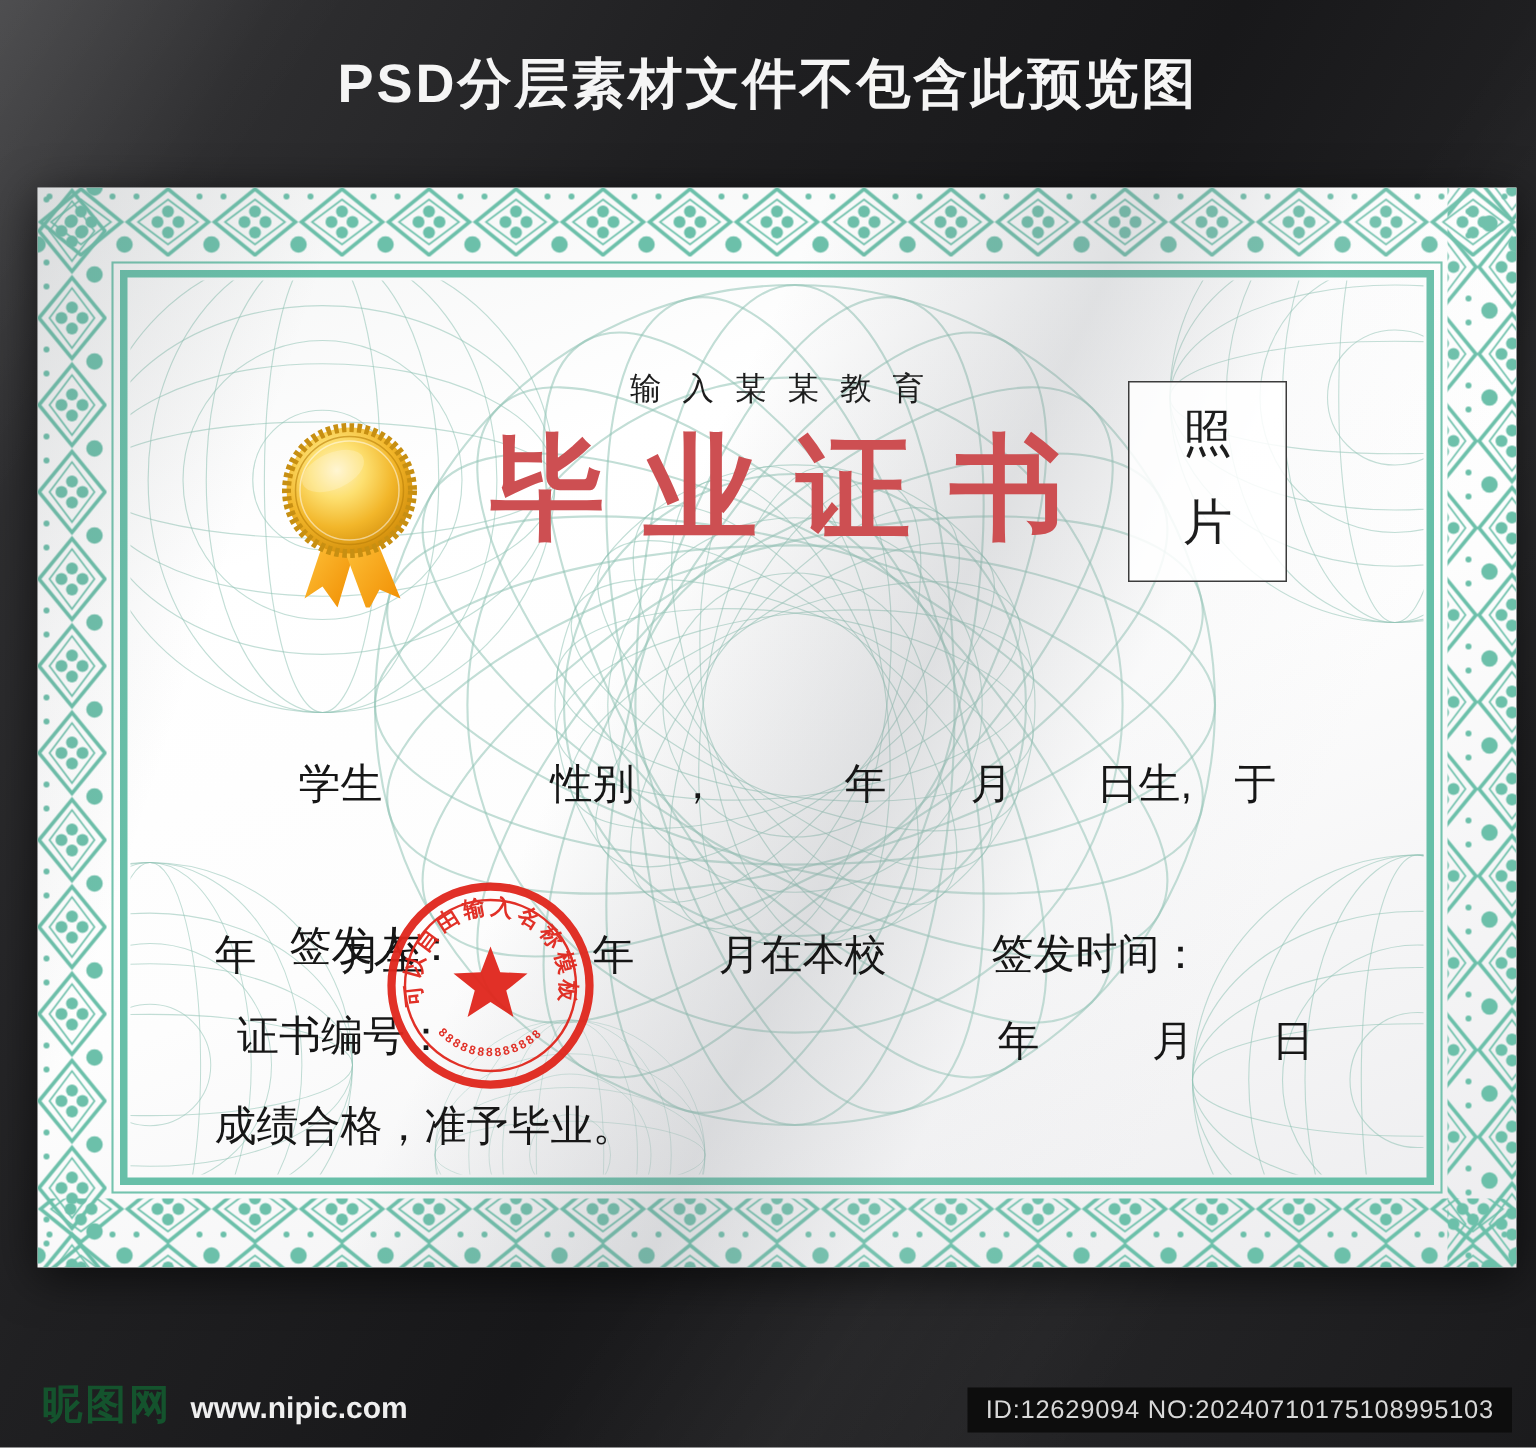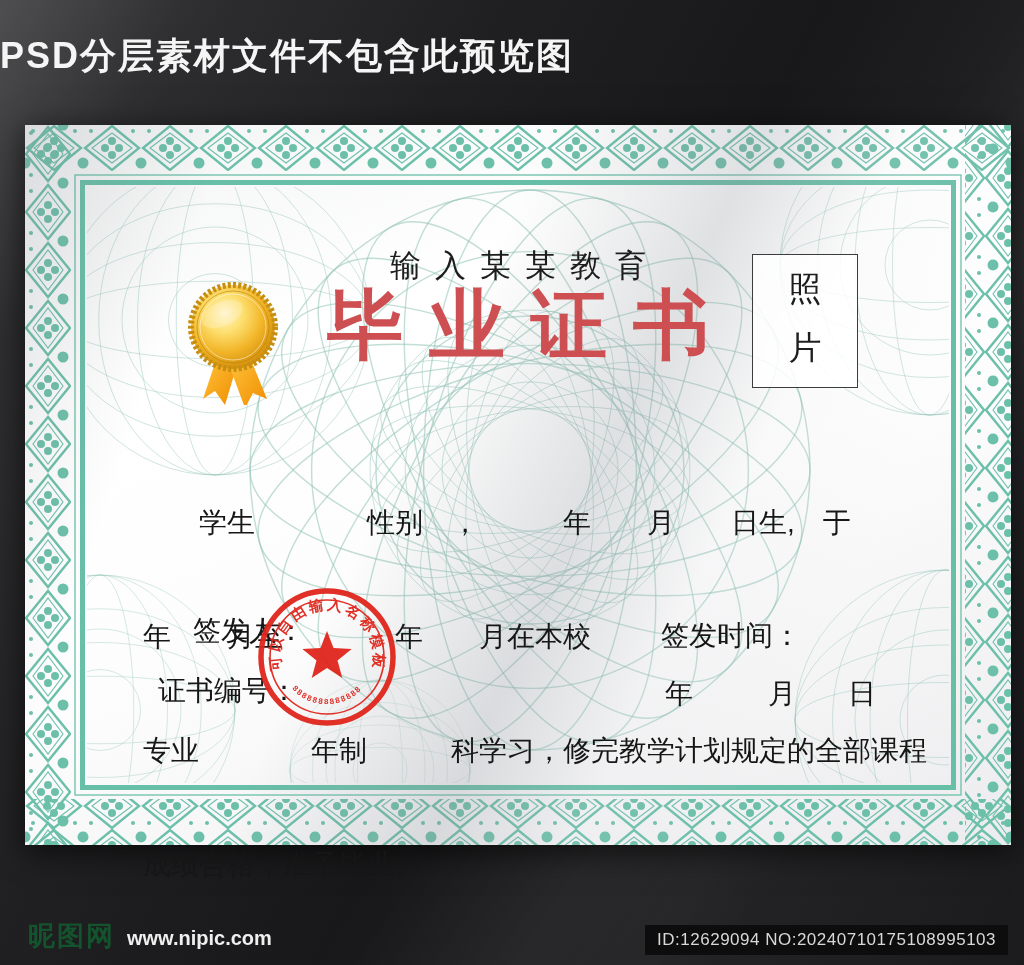--- a/index.html
+++ b/index.html
@@ -9,35 +9,35 @@
     width:1024px; height:965px; overflow:hidden; position:relative;
     background:linear-gradient(118deg,#454547 0%,#2e2e30 12%,#202022 32%,#18181a 54%,#242426 76%,#1b1b1d 100%);
   }
   .stage { position:absolute; inset:0; }
   .stage-streaks { position:absolute; inset:0; pointer-events:none;
     background:
       linear-gradient(125deg, rgba(255,255,255,0.05) 0%, rgba(255,255,255,0) 14%),
       linear-gradient(125deg, rgba(255,255,255,0) 60%, rgba(255,255,255,0.04) 70%, rgba(255,255,255,0) 82%);
   }
   .banner { position:absolute; top:0; left:0; width:1024px; height:112px;
-    display:flex; align-items:center; }
+    display:flex; align-items:center; justify-content:center; }
   .banner span { color:#f5f5f5; font-size:36px; font-weight:bold; letter-spacing:2px; }
 
   
   .certificate { position:absolute; left:25px; top:125px; width:986px; height:720px;
     background:linear-gradient(160deg,#f2f3f3 0%,#ffffff 28%,#fdfdfd 55%,#ececee 100%);
     box-shadow:0 6px 30px rgba(0,0,0,0.65); }
   .deco { position:absolute; inset:0; }
   .sheen { position:absolute; inset:0; pointer-events:none;
     background:
       linear-gradient(108deg, rgba(120,124,130,0.20), rgba(255,255,255,0) 17%),
       linear-gradient(115deg, rgba(255,255,255,0) 40%, rgba(142,146,152,0.28) 56%, rgba(214,216,220,0.10) 67%, rgba(255,255,255,0) 79%);
   }
   .issuer { position:absolute; top:120px; left:0; width:100%; text-align:center;
-    font-family:Liberation Serif, serif; font-size:31px; color:#1d1d1d;
+    font-family:Liberation Serif, serif; font-size:21px; color:#1d1d1d;
     letter-spacing:14px; text-indent:14px; }
   .cert-title { position:absolute; top:150px; left:0; width:100%; text-align:center;
     font-family:"Liberation Serif", serif; font-weight:bold; font-size:76px;
     color:#cd4f52; letter-spacing:26px; text-indent:26px; }
   .medal { position:absolute; left:148px; top:152px; }
   .photo-box { position:absolute; left:727px; top:129px; width:106px; height:134px;
     border:1px solid #3c3c3c; background:rgba(255,255,255,0.85);
     display:flex; flex-direction:column; align-items:center; justify-content:space-between;
     padding:12px 0 16px; font-size:33px; color:#1d1d1d; }
   .body-text { position:absolute; left:118px; top:303px; width:770px;
@@ -176,21 +176,20 @@
     </svg>
 
     <div class="photo-box">
       <span>照</span>
       <span>片</span>
     </div>
 
     <div class="body-text">
       <div>　　学生　　　　性别　，　　　年　　月　　日生,　于</div>
       <div>年　　月至　　　　年　　月在本校</div>
-      <div>专业　　　　年制　　　科学习，修完教学计划规定的全部课程</div>
       <div>成绩合格，准予毕业。</div>
     </div>
 
     <div class="lbl lbl-certno">证书编号：</div>
     <div class="lbl lbl-signer">签发人：</div>
     <div class="lbl lbl-issuetime">签发时间：</div>
     <div class="lbl date-y">年</div>
     <div class="lbl date-m">月</div>
     <div class="lbl date-d">日</div>
 

